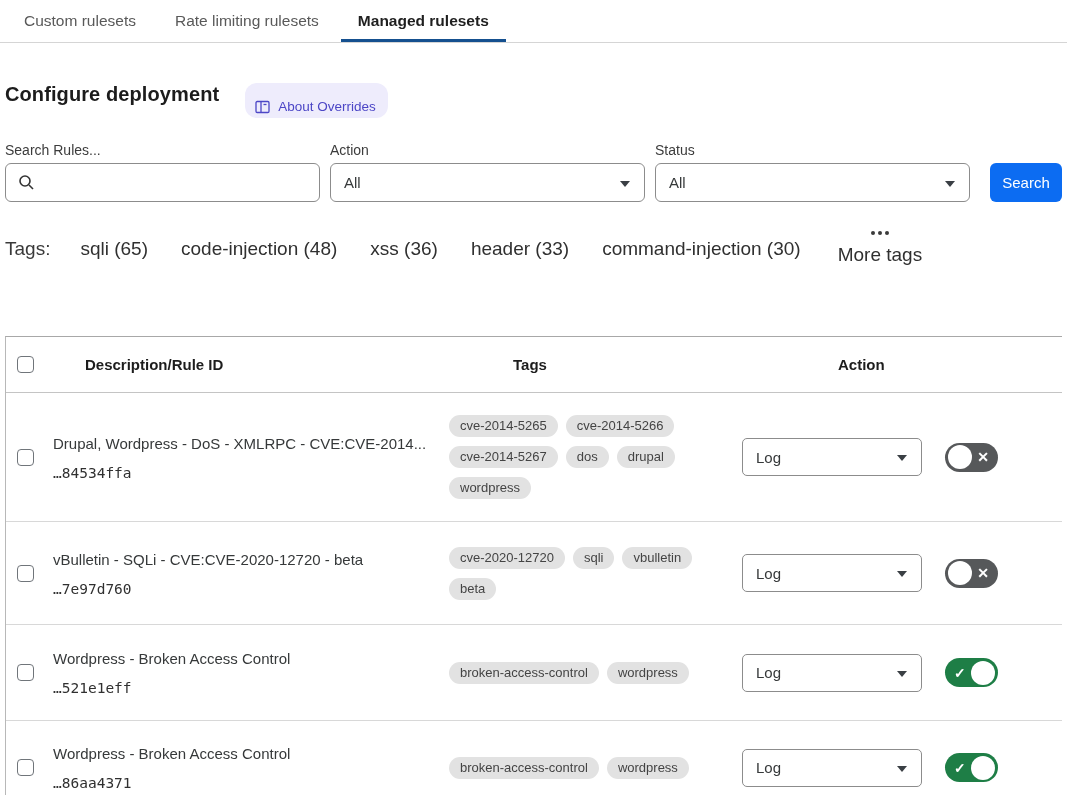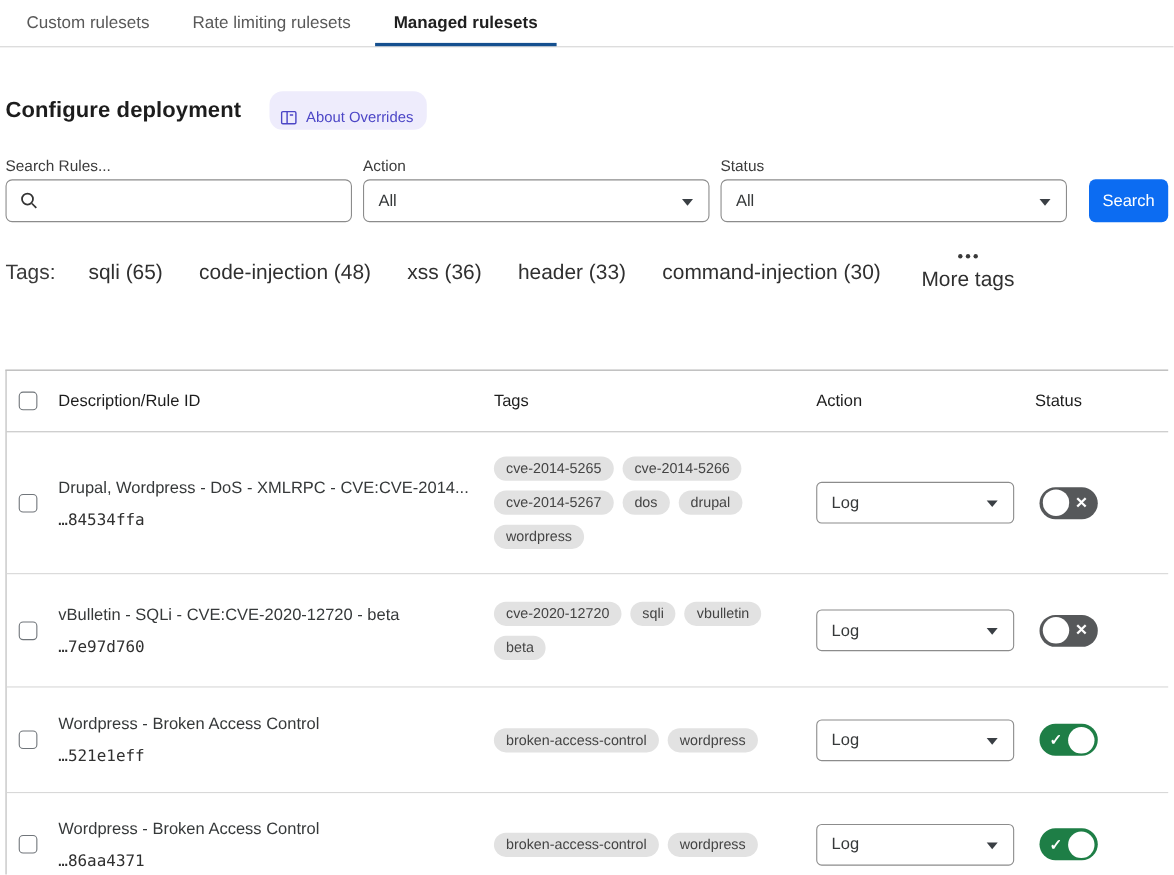--- a/index.html
+++ b/index.html
@@ -33,21 +33,21 @@
     font-weight: 700;
     border-bottom-color: #15508f;
   }
 
   
   .content { padding: 0 5px; }
 
   .heading-row {
     margin-top: 40px;
     display: flex;
-    align-items: center;
+    align-items: flex-start;
     gap: 26px;
   }
   .page-title {
     font-size: 20px;
     font-weight: 700;
     color: #1c1c1c;
     letter-spacing: .1px;
   }
   .about-badge {
     display: inline-flex;
@@ -143,23 +143,24 @@
     border-left: 1px solid #b8b8b8;
   }
   .t-row {
     display: grid;
     grid-template-columns: 47px 396px 293px 199px 1fr;
     align-items: center;
   }
   .t-head {
     height: 56px;
     border-bottom: 1px solid #c4c4c4;
-    font-weight: 400;
+    font-weight: 700;
     color: #1d1d1d;
     font-size: 15px;
+    gap: 32px;
   }
   .t-body-row { border-bottom: 1px solid #d8d8d8; }
   .cell-check { padding-left: 11px; }
   .checkbox {
     width: 17px; height: 17px;
     border: 1px solid #70757a;
     border-radius: 4px;
     background: #fff;
     cursor: pointer;
   }

